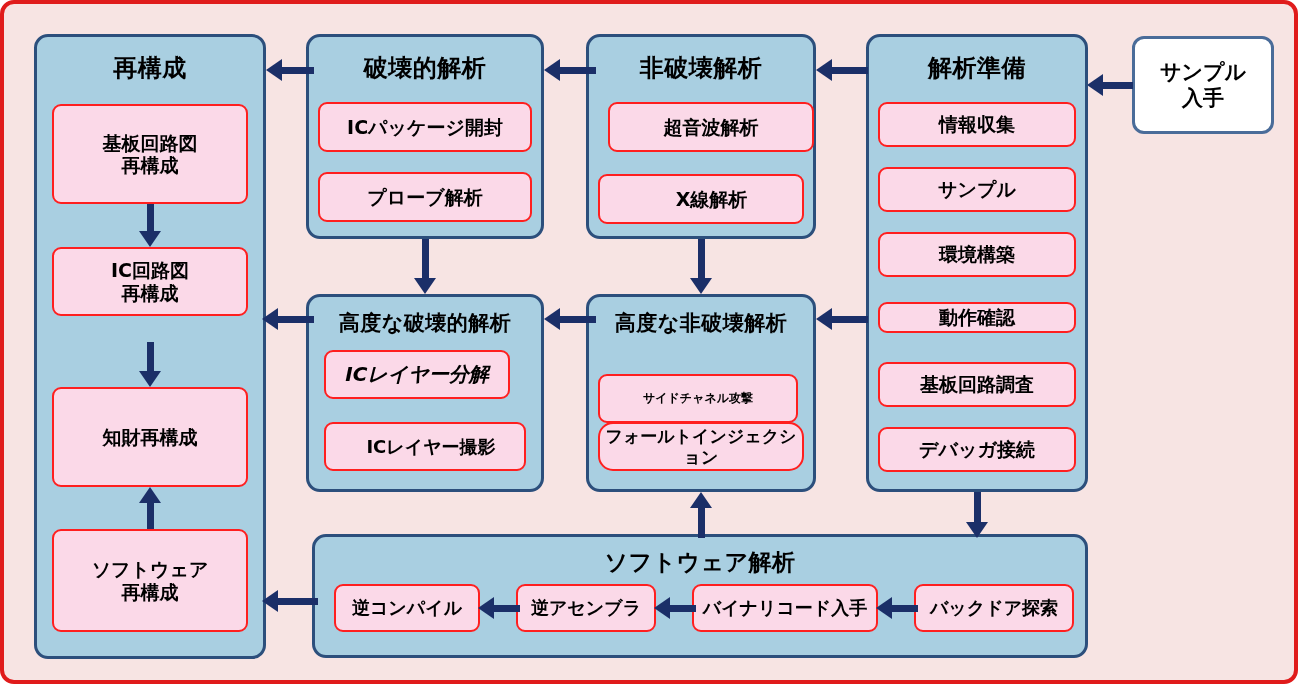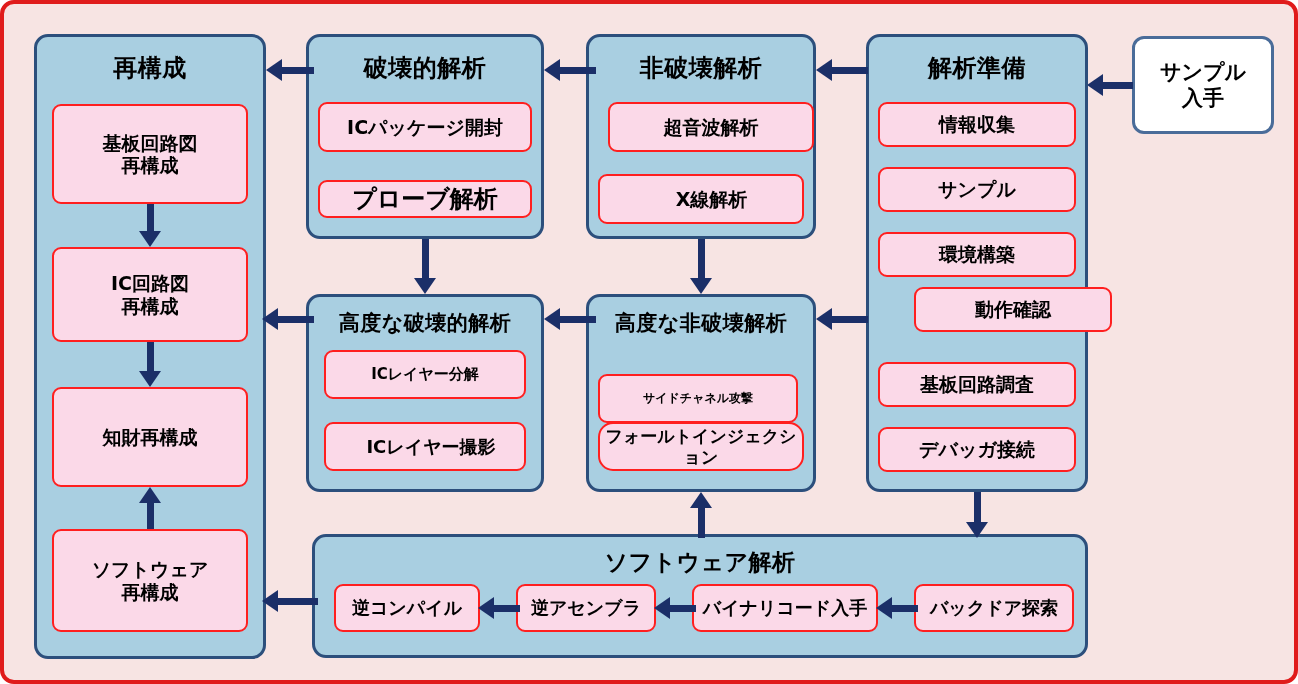--- a/index.html
+++ b/index.html
@@ -95,52 +95,52 @@
     <div class="shaft" style="width:34px;"></div>
       <div class="head"></div>
   </div>
 
   <div class="panel" style="left:862px;top:30px;width:222px;height:458px;">
     <div class="panel-title" style="top:15px;font-size:24px;">解析準備</div>
   </div>
   <div class="item" style="left:874px;top:98px;width:198px;height:45px;font-size:19px;">情報収集</div>
   <div class="item" style="left:874px;top:163px;width:198px;height:45px;font-size:19px;">サンプル</div>
   <div class="item" style="left:874px;top:228px;width:198px;height:45px;font-size:19px;">環境構築</div>
-  <div class="item" style="left:874px;top:283px;width:198px;height:45px;font-size:19px;margin-left:36px;">動作確認</div>
+  <div class="item" style="left:874px;top:298px;width:198px;height:31px;font-size:19px;">動作確認</div>
   <div class="item" style="left:874px;top:358px;width:198px;height:45px;font-size:19px;">基板回路調査</div>
   <div class="item" style="left:874px;top:423px;width:198px;height:45px;font-size:19px;">デバッガ接続</div>
 
   <div class="panel" style="left:582px;top:30px;width:230px;height:205px;">
     <div class="panel-title" style="top:15px;font-size:24px;">非破壊解析</div>
   </div>
   <div class="item" style="left:604px;top:98px;width:206px;height:50px;font-size:19px;">超音波解析</div>
   <div class="item" style="left:594px;top:170px;width:206px;height:50px;font-size:19px;padding-left:21px;">X線解析</div>
 
   <div class="arrow left" style="left:812px;top:55px;width:52px;height:22px;">
     <div class="shaft" style="width:40px;"></div>
       <div class="head"></div>
   </div>
 
   <div class="panel" style="left:302px;top:30px;width:238px;height:205px;">
     <div class="panel-title" style="top:15px;font-size:24px;">破壊的解析</div>
   </div>
   <div class="item" style="left:314px;top:98px;width:214px;height:50px;font-size:19px;">ICパッケージ開封</div>
-  <div class="item" style="left:314px;top:176px;width:214px;height:38px;font-size:24px;">プローブ解析</div>
+  <div class="item" style="left:314px;top:168px;width:214px;height:50px;font-size:19px;">プローブ解析</div>
 
   <div class="arrow left" style="left:540px;top:55px;width:52px;height:22px;">
     <div class="shaft" style="width:40px;"></div>
       <div class="head"></div>
   </div>
 
   <div class="panel" style="left:30px;top:30px;width:232px;height:625px;">
     <div class="panel-title" style="top:15px;font-size:24px;">再構成</div>
   </div>
   <div class="item" style="left:48px;top:100px;width:196px;height:100px;font-size:19px;">基板回路図
 再構成</div>
-  <div class="item" style="left:48px;top:243px;width:196px;height:95px;font-size:19px;">IC回路図
+  <div class="item" style="left:48px;top:243px;width:196px;height:69px;font-size:19px;">IC回路図
 再構成</div>
   <div class="item" style="left:48px;top:383px;width:196px;height:100px;font-size:19px;">知財再構成</div>
   <div class="item" style="left:48px;top:525px;width:196px;height:103px;font-size:19px;">ソフトウェア
 再構成</div>
 
   <div class="arrow left" style="left:262px;top:55px;width:48px;height:22px;">
     <div class="shaft" style="width:36px;"></div>
       <div class="head"></div>
   </div>
 
@@ -169,21 +169,21 @@
   </div>
 
   <div class="arrow left" style="left:812px;top:304px;width:52px;height:22px;">
     <div class="shaft" style="width:40px;"></div>
       <div class="head"></div>
   </div>
 
   <div class="panel" style="left:302px;top:290px;width:238px;height:198px;">
     <div class="panel-title" style="top:12px;font-size:21px;">高度な破壊的解析</div>
   </div>
-  <div class="item" style="left:320px;top:346px;width:202px;height:49px;font-size:15px;">ICレイヤー分解</div>
+  <div class="item" style="left:320px;top:346px;width:186px;height:49px;font-size:20px;font-style:italic;">ICレイヤー分解</div>
   <div class="item" style="left:320px;top:418px;width:202px;height:49px;font-size:18px;padding-left:12px;">ICレイヤー撮影</div>
 
   <div class="arrow down" style="left:410px;top:235px;width:22px;height:55px;">
     <div class="shaft" style="height:43px;"></div>
       <div class="head"></div>
   </div>
 
   <div class="arrow left" style="left:540px;top:304px;width:52px;height:22px;">
     <div class="shaft" style="width:40px;"></div>
       <div class="head"></div>

